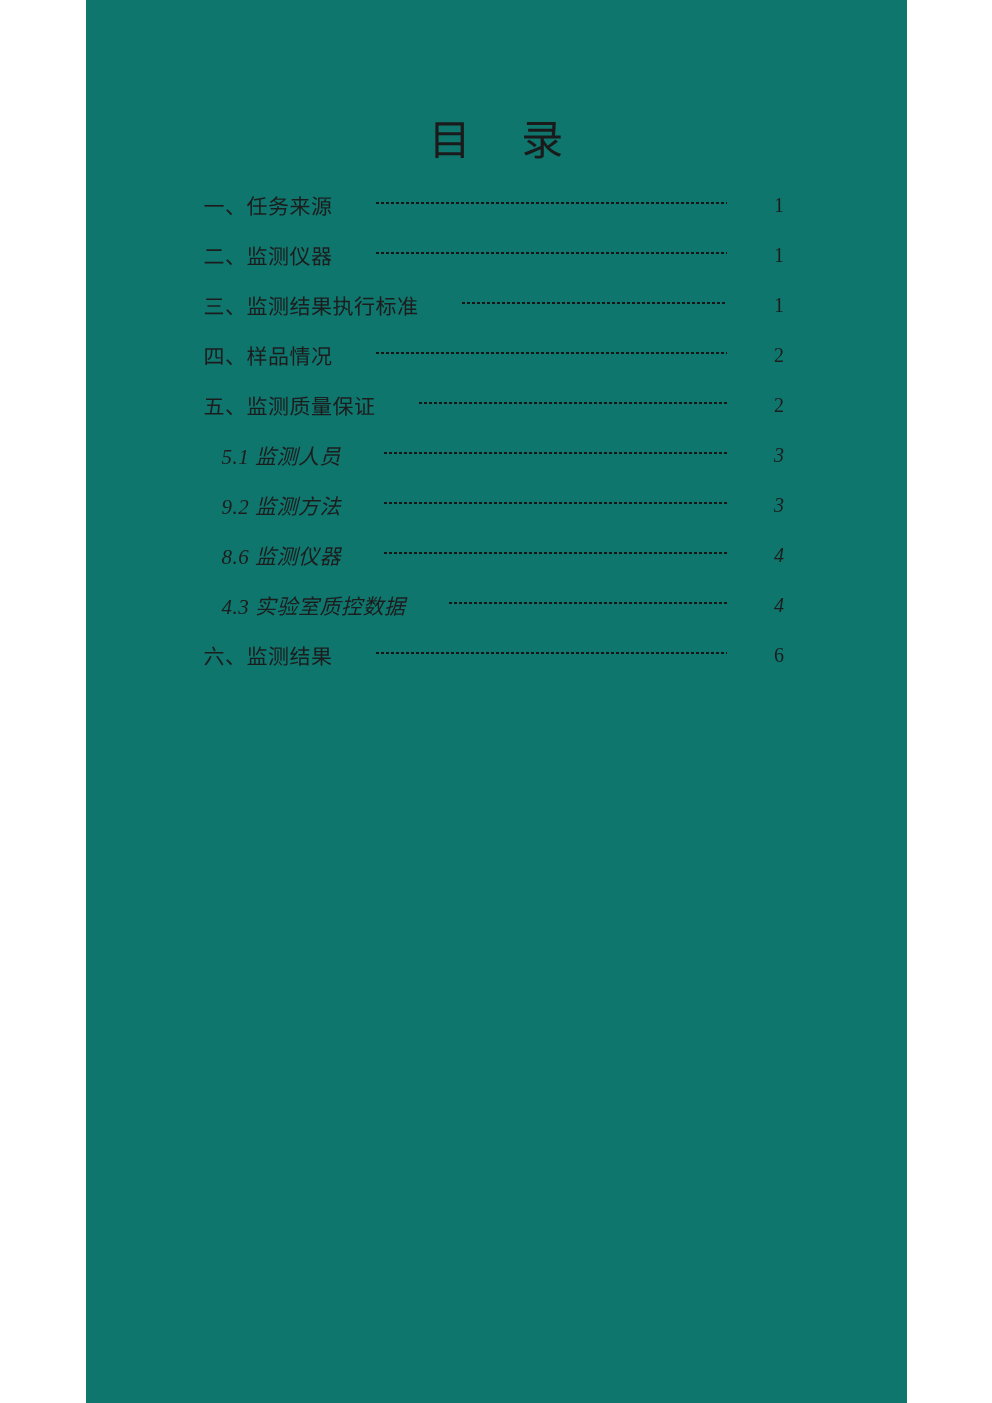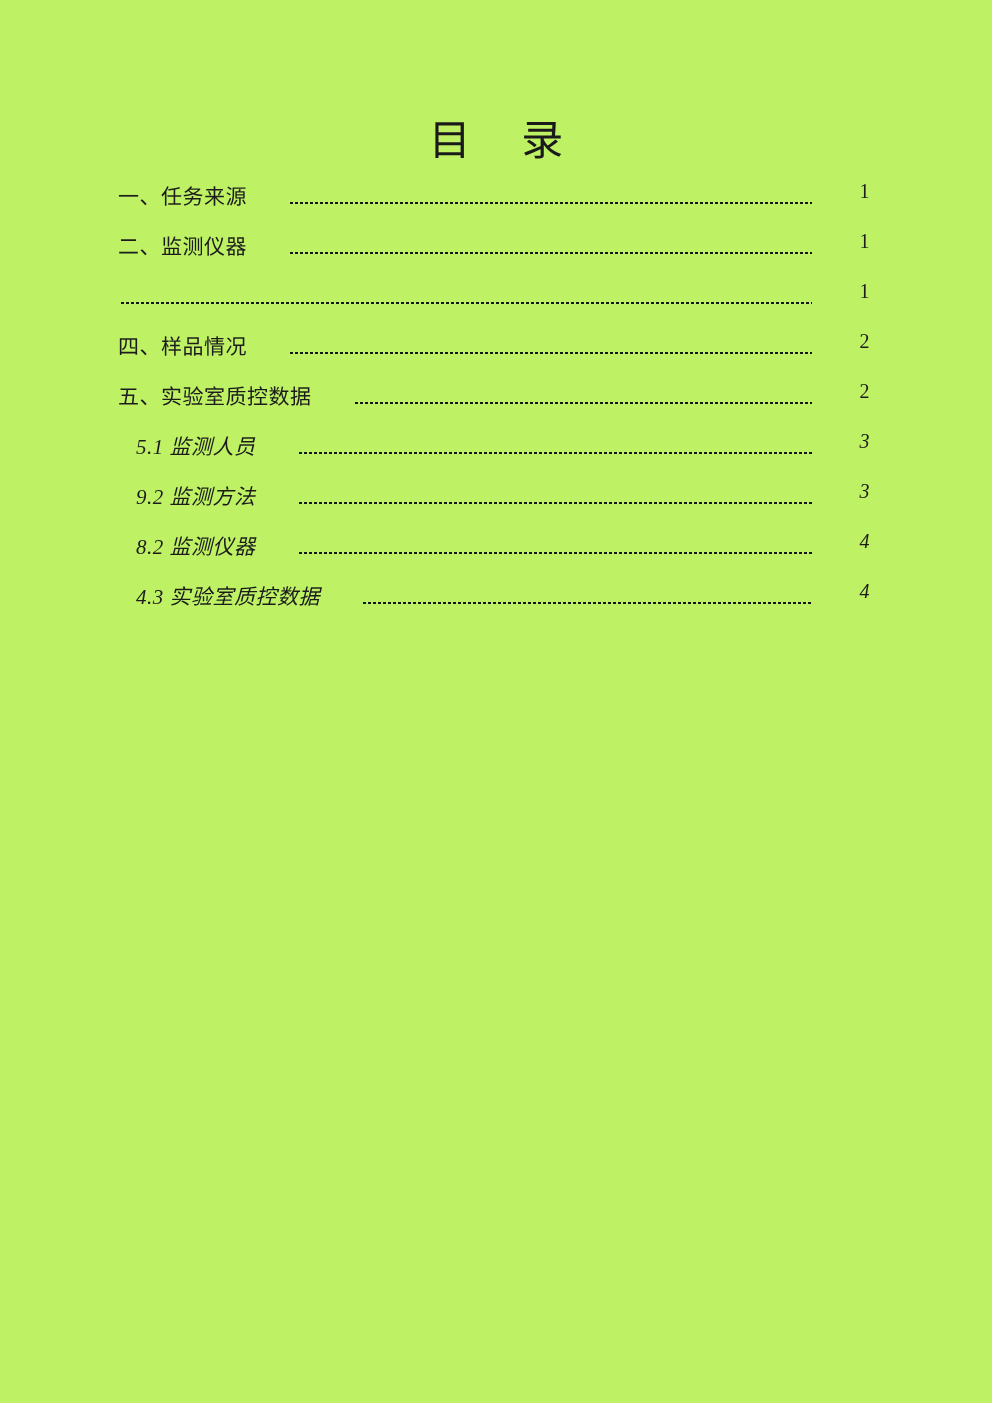--- a/index.html
+++ b/index.html
@@ -2,24 +2,24 @@
 <html lang="zh-CN"><head>
 <meta charset="utf-8">
 <style>
   html, body {
     margin: 0;
     padding: 0;
     background: #ffffff;
   }
   .page {
     position: relative;
-    width: 992px;
+    width: 821px;
     height: 1403px;
     margin: 0 auto;
-    background: #bef264;
+    background: #0f766e;
     color: #1c1c1c;
     font-family: "Liberation Serif", "DejaVu Serif", serif;
     overflow: hidden;
     box-sizing: border-box;
     padding-top: 116px;
   }
   .doc-title {
     margin: 0;
     font-size: 42px;
     font-weight: normal;
@@ -29,20 +29,21 @@
     text-indent: 20px;
     color: #1a1a1a;
   }
   .toc {
     margin-top: 14px;
     padding-left: 118px;
     padding-right: 122px;
   }
   .toc-row {
     display: flex;
+    align-items: center;
     height: 50px;
     font-size: 21px;
     letter-spacing: 0.5px;
     color: #1c1c1c;
     cursor: pointer;
     gap: 40px;
   }
   .toc-row.level-2 {
     padding-left: 18px;
     font-style: italic;
@@ -84,56 +85,62 @@
         <span class="toc-page">1</span>
       </div>
 
       <div class="toc-row">
         <span class="toc-label">二、监测仪器</span>
         <span class="leader"></span>
         <span class="toc-page">1</span>
       </div>
 
       <div class="toc-row">
+        <span class="toc-label">三、监测结果执行标准</span>
         <span class="leader"></span>
         <span class="toc-page">1</span>
       </div>
 
       <div class="toc-row">
         <span class="toc-label">四、样品情况</span>
         <span class="leader"></span>
         <span class="toc-page">2</span>
       </div>
 
       <div class="toc-row">
-        <span class="toc-label">五、实验室质控数据</span>
+        <span class="toc-label">五、监测质量保证</span>
         <span class="leader"></span>
         <span class="toc-page">2</span>
       </div>
 
       <div class="toc-row level-2">
         <span class="toc-label">5.1 监测人员</span>
         <span class="leader"></span>
         <span class="toc-page">3</span>
       </div>
 
       <div class="toc-row level-2">
         <span class="toc-label">9.2 监测方法</span>
         <span class="leader"></span>
         <span class="toc-page">3</span>
       </div>
 
       <div class="toc-row level-2">
-        <span class="toc-label">8.2 监测仪器</span>
+        <span class="toc-label">8.6 监测仪器</span>
         <span class="leader"></span>
         <span class="toc-page">4</span>
       </div>
 
       <div class="toc-row level-2">
         <span class="toc-label">4.3 实验室质控数据</span>
         <span class="leader"></span>
         <span class="toc-page">4</span>
       </div>
 
 
+      <div class="toc-row">
+        <span class="toc-label">六、监测结果</span>
+        <span class="leader"></span>
+        <span class="toc-page">6</span>
+      </div>
     </div>
 
 </div>
 
 </body></html>

